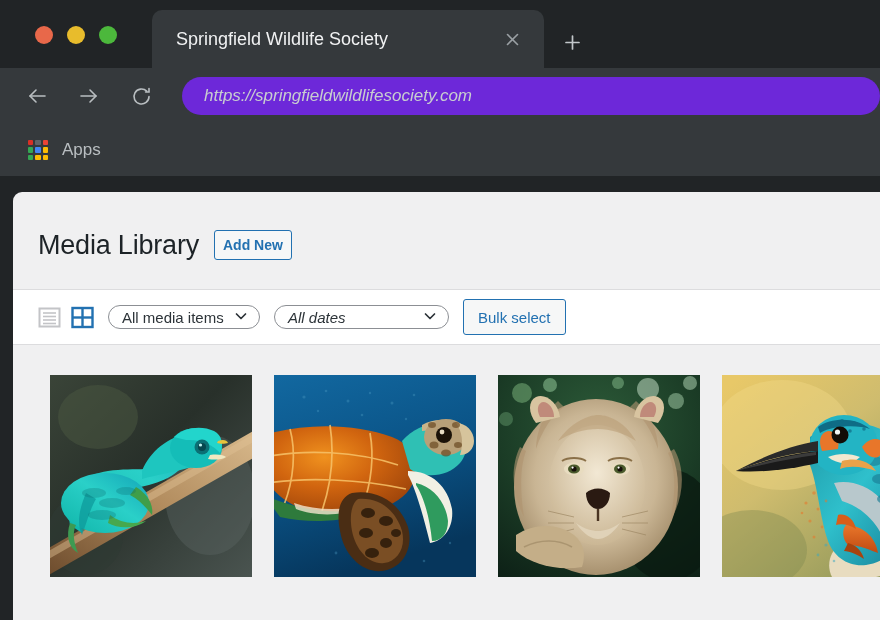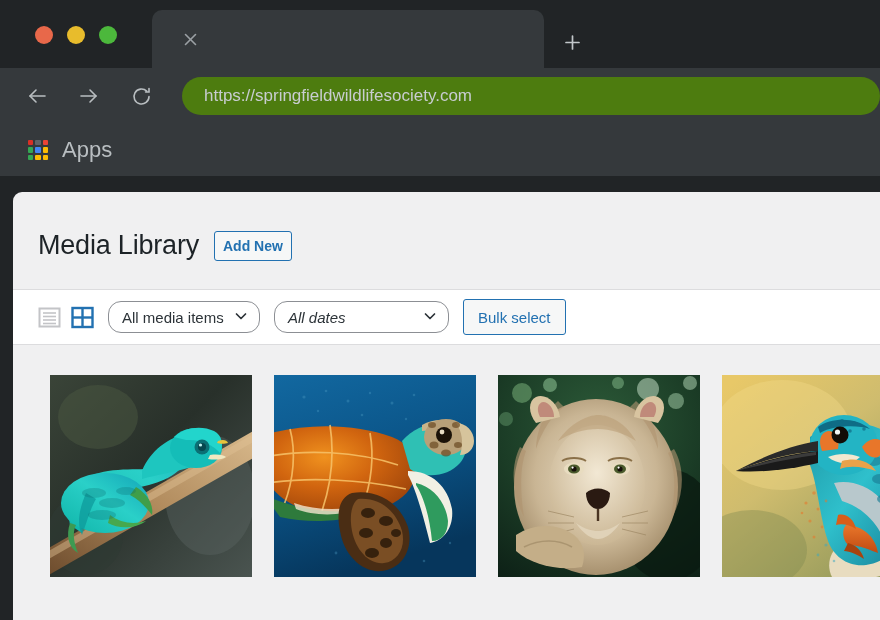--- a/index.html
+++ b/index.html
@@ -53,49 +53,49 @@
     height:56px; background:#35393c;
     display:flex; align-items:center; padding:0 0 0 22px; gap:22px;
   }
   .navbtn {
     width:30px; height:30px; flex:0 0 30px;
     display:flex; align-items:center; justify-content:center;
     color:#b9bec1;
   }
   .urlbar {
     flex:1; height:38px; margin-left:4px; margin-right:0;
-    background:#4d7c0f; border-radius:19px;
-    display:flex; align-items:center; padding:0 22px;
+    background:#6d28d9; border-radius:19px;
+    display:flex; align-items:center; padding:0 22px;font-style:italic;
   }
   .urltext { color:#c8cdd0; font-size:17px; white-space:nowrap; }
 
   .bookmarks {
     height:52px; background:#35393c;
     display:flex; align-items:center; padding-left:28px; gap:14px;
   }
   .apps-grid {
     width:20px; height:20px; flex:0 0 20px;
     display:grid; grid-template-columns:repeat(3,1fr); grid-template-rows:repeat(3,1fr);
     gap:2px;
   }
   .apps-grid i { display:block; border-radius:1px; }
-  .apps-label { color:#b9bec1; font-size:22px; }
+  .apps-label { color:#b9bec1; font-size:17px; }
 
   
   .viewport {
     position:absolute; left:13px; top:192px;
     width:867px; height:428px;
     background:#f0f0f1;
     border-radius:9px 0 0 0;
     overflow:hidden;
   }
 
   .page-head {
     padding:38px 0 0 25px;
-    display:flex; align-items:center; gap:15px;
+    display:flex; align-items:flex-start; gap:15px;
   }
   .page-title { font-size:27px; font-weight:400; color:#1d2327; letter-spacing:-0.2px; }
   .btn-addnew {
     font-size:14px; font-weight:bold; color:#2271b1;
     background:#f6f7f7; border:1px solid #2271b1;
     border-radius:3px; padding:7px 8px; line-height:1;
   }
 
   .toolbar {
     margin-top:28px;
@@ -103,21 +103,21 @@
     background:#fff;
     border-top:1px solid #dcdcde;
     border-bottom:1px solid #dcdcde;
     display:flex; align-items:center; gap:14px;
     padding-left:25px;
   }
   .view-toggles { display:flex; gap:10px; align-items:center; }
   .vicon { width:23px; height:23px; flex:0 0 23px; }
 
   .select {
-    height:32px; background:#fff;
+    height:24px; background:#fff;
     border:1px solid #8c8f94; border-radius:13px;
     display:flex; align-items:center; justify-content:space-between;
     padding:0 11px 0 13px; gap:10px;
     font-size:15px; color:#2c3338;
   }
   .select.media { width:152px; }
   .select.dates { width:175px;font-style:italic; }
   .chev { flex:0 0 14px; color:#2c3338; }
 
   .btn-bulk {
@@ -144,20 +144,21 @@
 <div class="browser">
 
   <div class="titlebar">
     <div class="traffic">
       <span class="light red"></span>
       <span class="light yellow"></span>
       <span class="light green"></span>
     </div>
 
     <div class="tab">
+      <span class="tab-title">Springfield Wildlife Society</span>
       <span class="tab-close">
         <svg width="17" height="17" viewBox="0 0 17 17" fill="none" stroke="currentColor" stroke-width="1.6" stroke-linecap="round">
           <line x1="3.5" y1="3.5" x2="13.5" y2="13.5"></line>
             <line x1="13.5" y1="3.5" x2="3.5" y2="13.5"></line>
         </svg>
       </span>
     </div>
 
     <div class="newtab">
       <svg width="19" height="19" viewBox="0 0 19 19" fill="none" stroke="currentColor" stroke-width="1.7" stroke-linecap="round">

